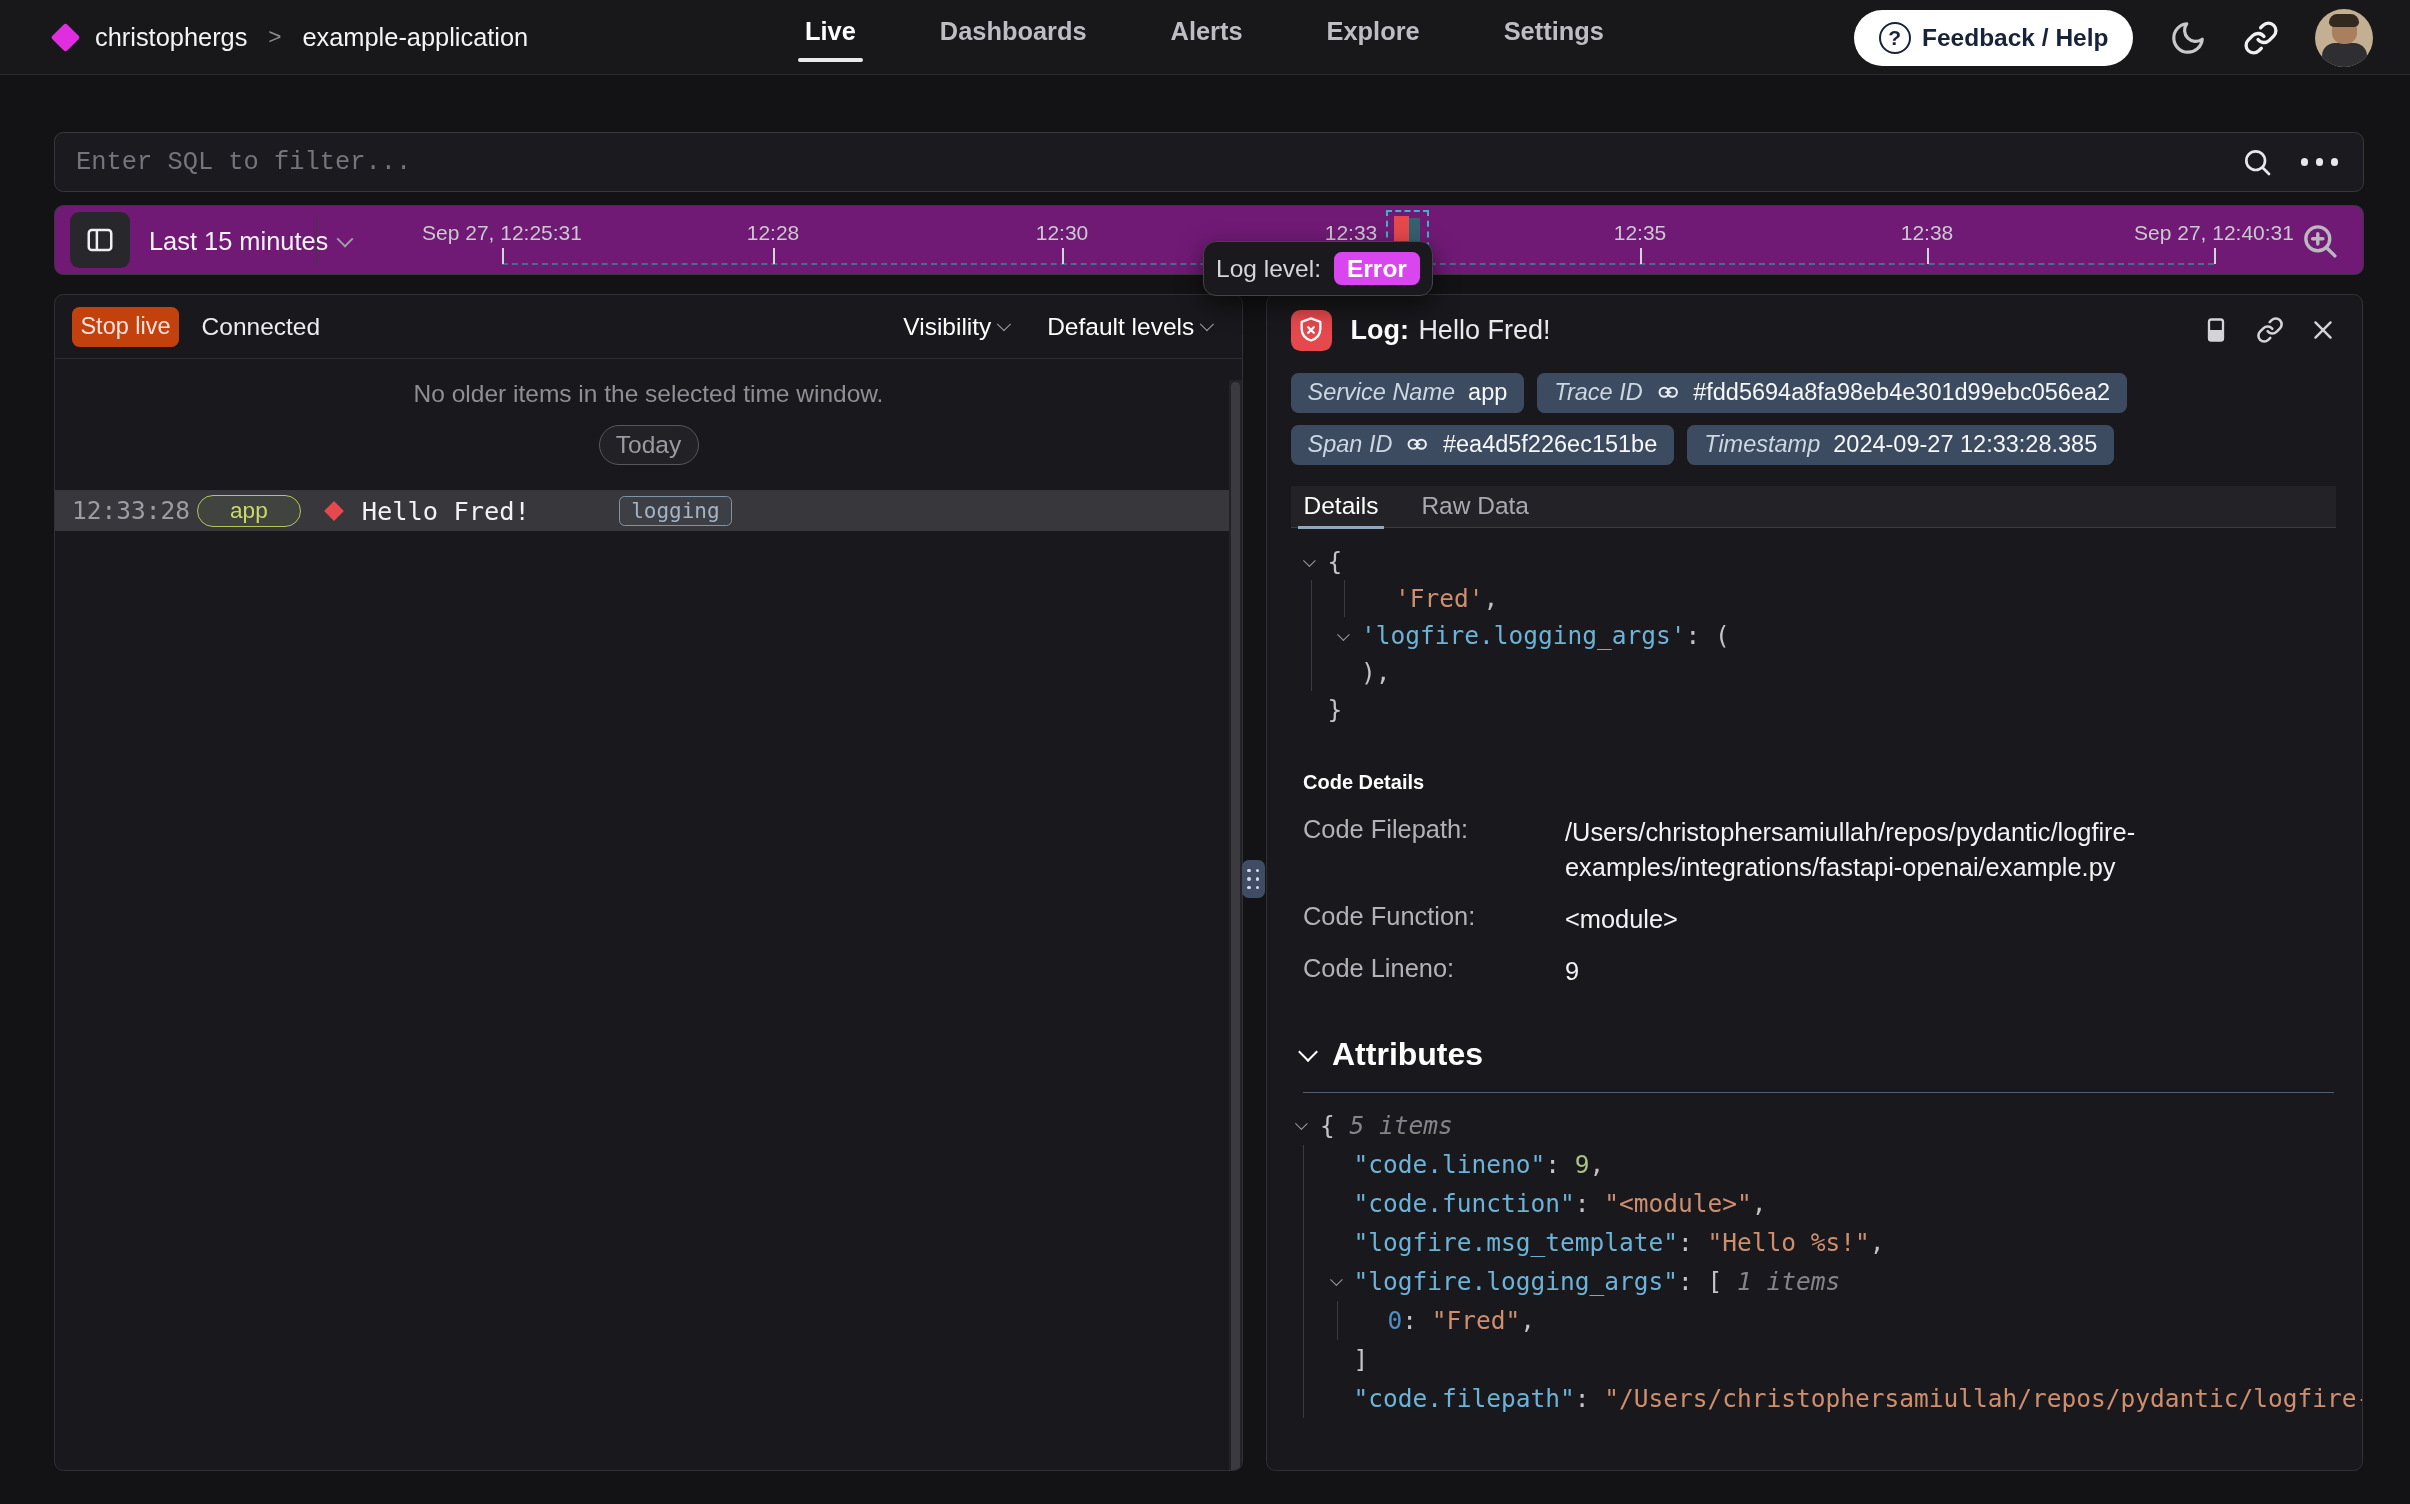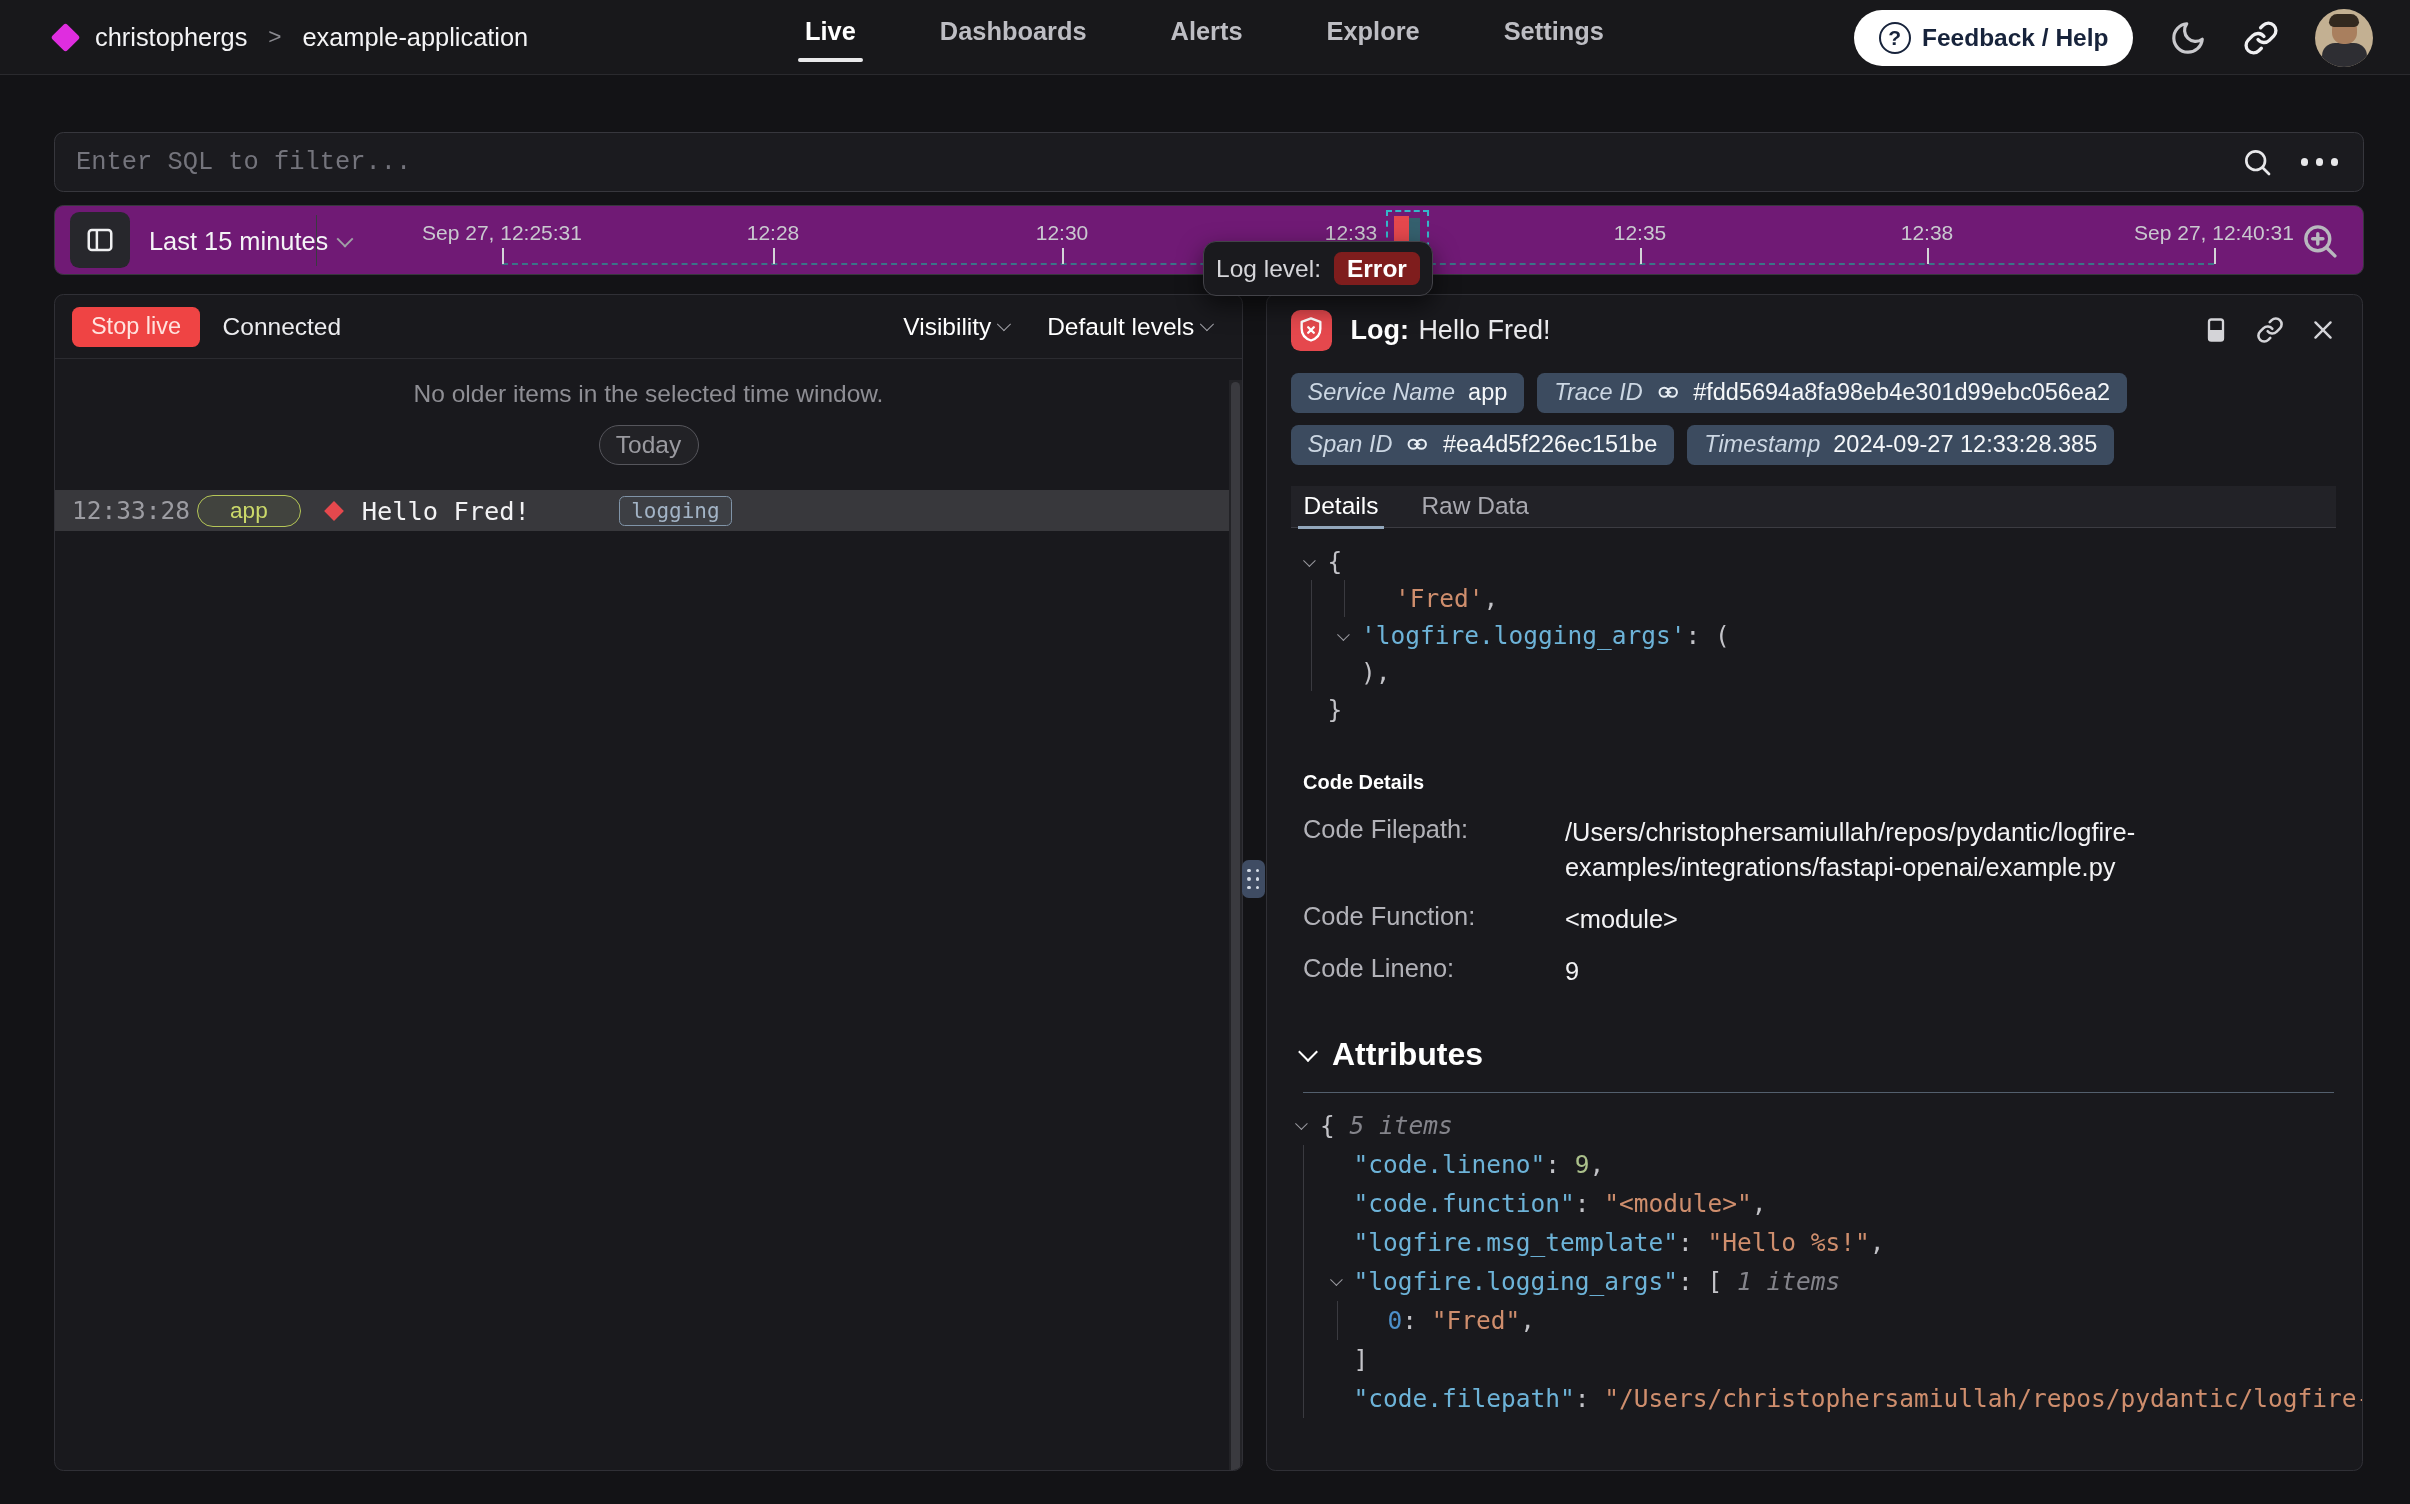--- a/index.html
+++ b/index.html
@@ -54,30 +54,30 @@
   .tl-dash { position:absolute; left:447px; width:1712px; top:57px; border-top:2.8px dashed #3b7487; }
   .spike-teal { position:absolute; left:1354px; top:12.2px; width:11.3px; height:47px; background:#35606e; }
   .spike-red { position:absolute; left:1339px; top:10.4px; width:15px; height:49px; background:#e5484d; }
   .spike-sel { position:absolute; left:1331px; top:3.8px; width:43px; height:60px; border:2.8px dashed #35b6c9; }
   .tb-zoom { position:absolute; right:22.6px; top:14px; background:none; border:none; color:#b8b8be; cursor:pointer; }
 
   
   #loglevel-tooltip { position:absolute; left:1203px; top:241px; width:230px; height:55px; background:#1a1a1e;
                       border:1.4px solid #434349; border-radius:13px; display:flex; align-items:center; justify-content:center;
                       gap:13px; font-size:24.5px; color:#d6d6da; z-index:60; box-shadow:0 9.4px 24.5px rgba(0,0,0,.55); }
-  .err-badge { background:#7f1d1d; color:#fff; font-weight:700; font-size:24.5px; padding:2.8px 13px; border-radius:7.5px; }
+  .err-badge { background:#d946ef; color:#fff; font-weight:700; font-size:24.5px; padding:2.8px 13px; border-radius:7.5px; }
 
   
   .panel { position:absolute; top:294px; height:1177px; background:#19191d; border:0.9px solid #303036; border-radius:9.4px; overflow:hidden; }
   #live-panel { left:54px; width:1189px; }
   #detail-panel { left:1266px; width:1097px; }
 
   
   .lp-header { height:64px; border-bottom:0.9px solid #2b2b30; display:flex; align-items:center; padding:0 28px 0 17px; }
-  .stop-live { width:128px; height:40px; border:none; border-radius:7.5px; background:#ef4444; color:#ffe3df;
+  .stop-live { width:107px; height:40px; border:none; border-radius:7.5px; background:#c2410c; color:#ffe3df;
                font-size:23.5px; cursor:pointer; }
   .connected { font-size:24.5px; color:#ececef; margin-left:22.6px; }
   .lp-spacer { flex:1; }
   .lp-dd { display:flex; align-items:center; gap:9.4px; font-size:24.5px; color:#ffffff; cursor:pointer; }
   .lp-dd + .lp-dd { margin-left:36px; }
   .lp-dd .chev-down { width:10.4px; height:10.4px; border-width:1.9px; }
   .lp-body { position:relative; height:calc(100% - 64px); }
   .empty-msg { text-align:center; margin-top:21px; font-size:24.5px; color:#8e8e94; }
   .today-btn { display:block; margin:17px auto 0; width:100px; height:40px; border-radius:20px; background:#222226;
                border:1.4px solid #56565c; color:#9a9aa0; font-size:24.5px; cursor:pointer; }

